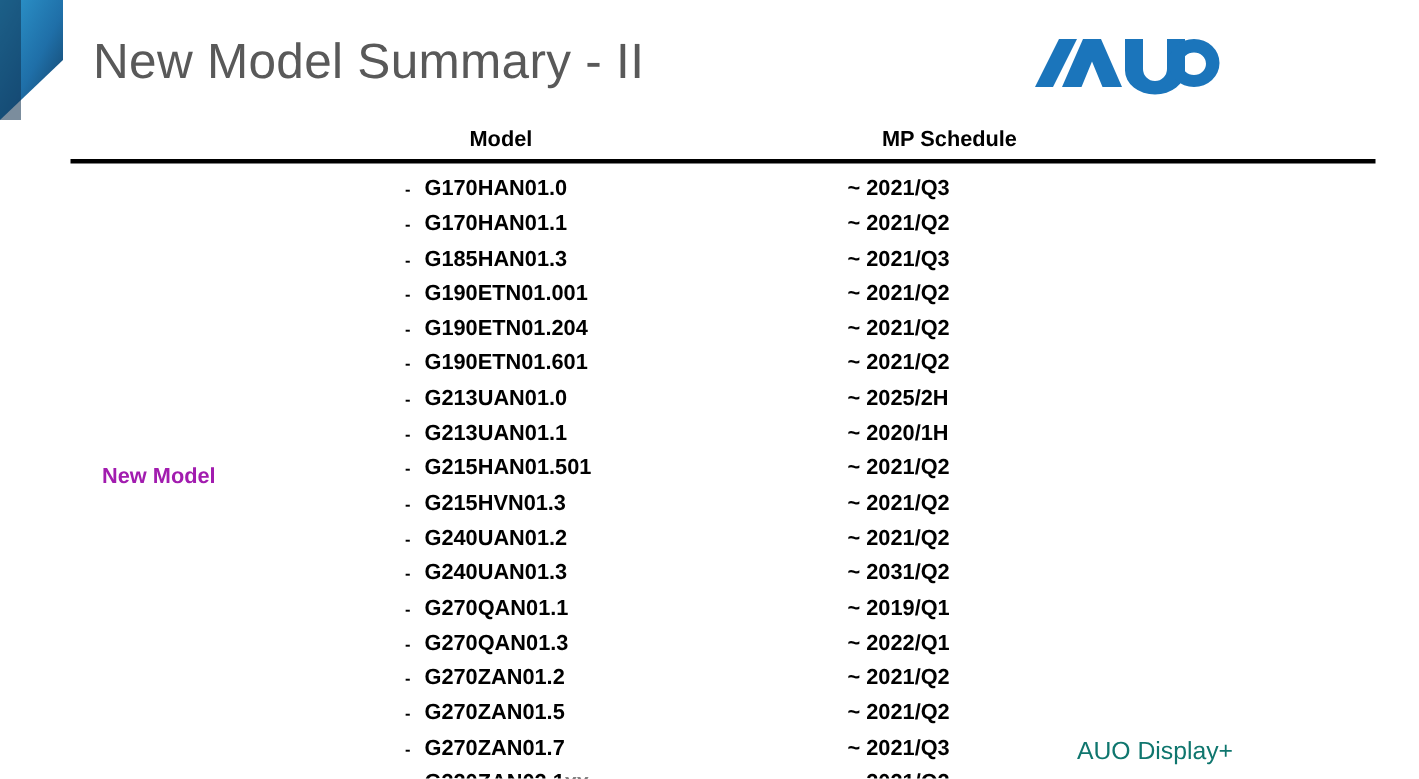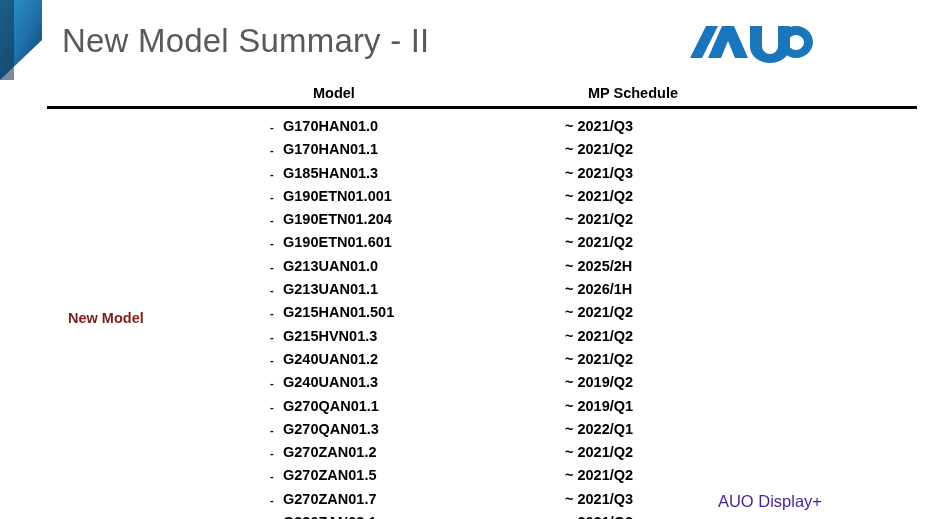--- a/index.html
+++ b/index.html
@@ -71,21 +71,21 @@
     height: 3px;
     background: #000000;
   }
 
   .row-label {
     position: absolute;
     left: 68px;
     top: 310px;
     font-size: 14.5px;
     font-weight: bold;
-    color: #7f1d1d;
+    color: #a21caf;
   }
 
   .table-area {
     position: absolute;
     left: 268px;
     top: 118px;
     width: 650px;
   }
   .row {
     display: flex;
@@ -111,21 +111,21 @@
     font-size: 14.5px;
     font-weight: bold;
     color: #000000;
   }
 
   .footer {
     position: absolute;
     right: 20px;
     bottom: 8px;
     font-size: 16.5px;
-    color: #4c1d95;
+    color: #0f766e;
     text-align: right;
   }
 </style>
 </head>
 <body>
 
 <div class="slide">
 
   <div class="corner-graphic">
     <svg width="42" height="80" viewBox="0 0 42 80" xmlns="http://www.w3.org/2000/svg">
@@ -217,21 +217,21 @@
         <span>G213UAN01.0</span>
       </div>
       <div class="cell-mp">~ 2025/2H</div>
     </div>
 
     <div class="row">
       <div class="cell-model">
         <span class="bullet">-</span>
         <span>G213UAN01.1</span>
       </div>
-      <div class="cell-mp">~ 2026/1H</div>
+      <div class="cell-mp">~ 2020/1H</div>
     </div>
 
     <div class="row">
       <div class="cell-model">
         <span class="bullet">-</span>
         <span>G215HAN01.501</span>
       </div>
       <div class="cell-mp">~ 2021/Q2</div>
     </div>
 
@@ -249,21 +249,21 @@
         <span>G240UAN01.2</span>
       </div>
       <div class="cell-mp">~ 2021/Q2</div>
     </div>
 
     <div class="row">
       <div class="cell-model">
         <span class="bullet">-</span>
         <span>G240UAN01.3</span>
       </div>
-      <div class="cell-mp">~ 2019/Q2</div>
+      <div class="cell-mp">~ 2031/Q2</div>
     </div>
 
     <div class="row">
       <div class="cell-model">
         <span class="bullet">-</span>
         <span>G270QAN01.1</span>
       </div>
       <div class="cell-mp">~ 2019/Q1</div>
     </div>
 

